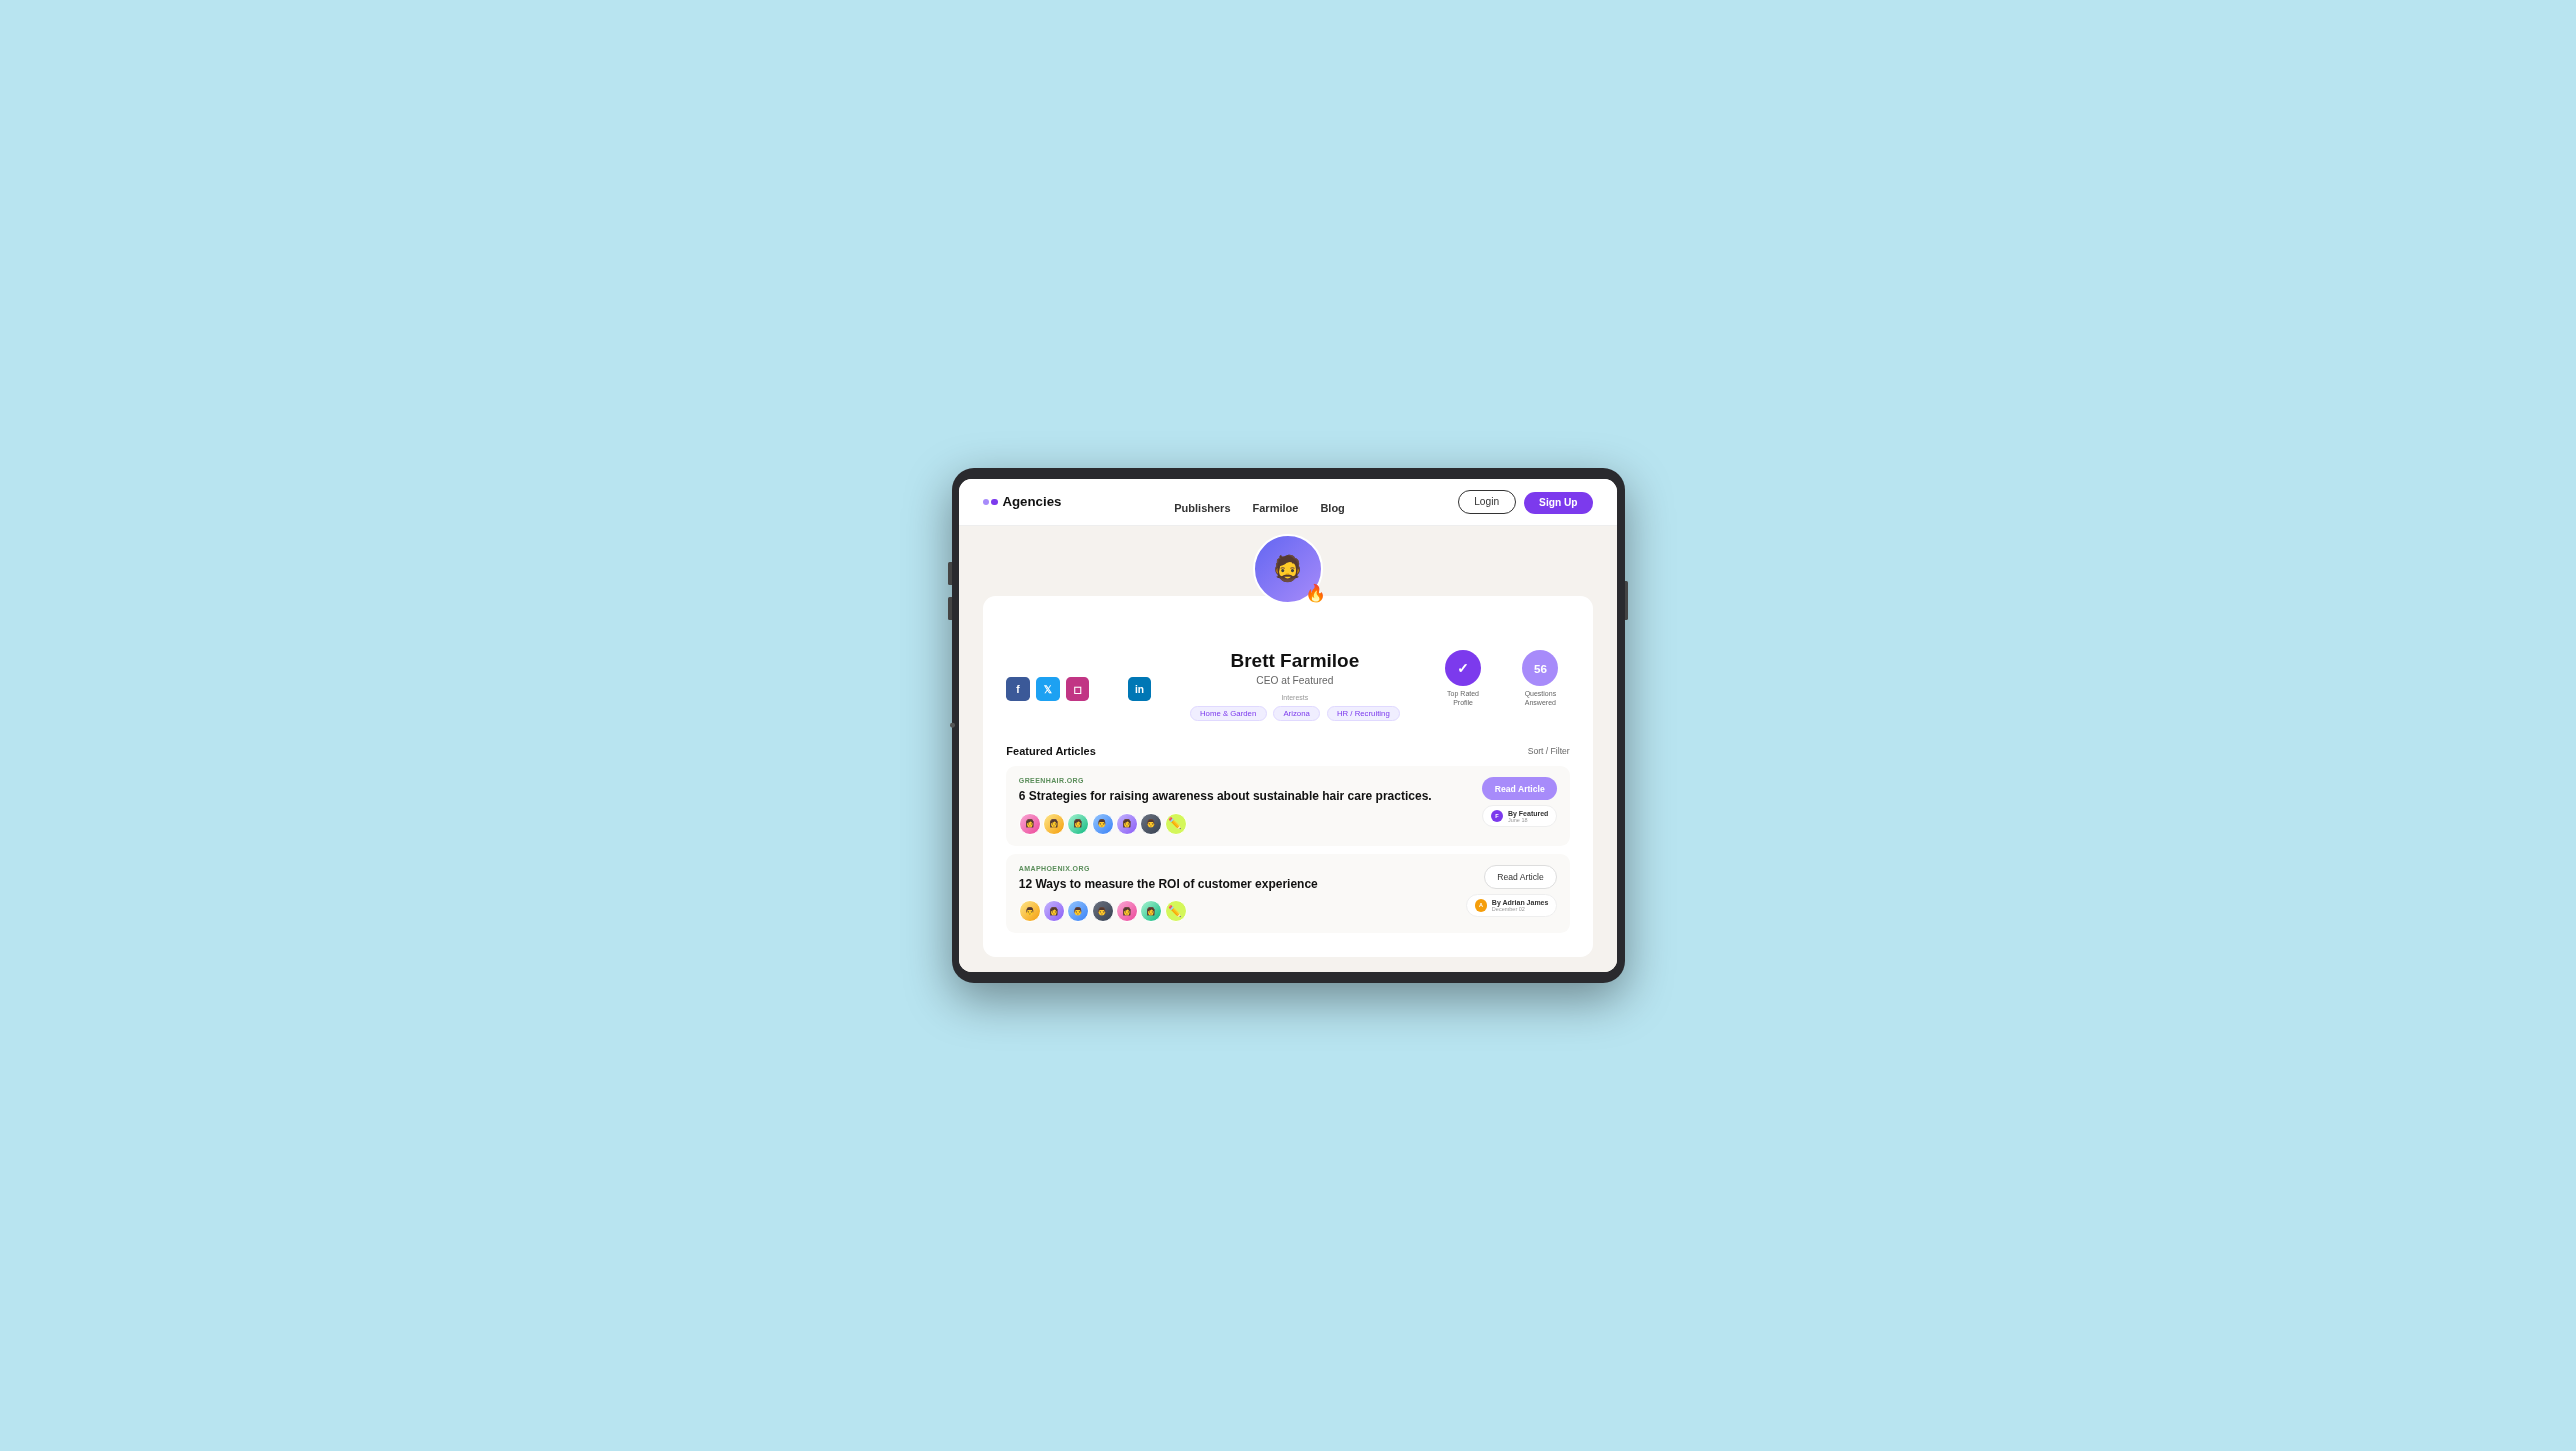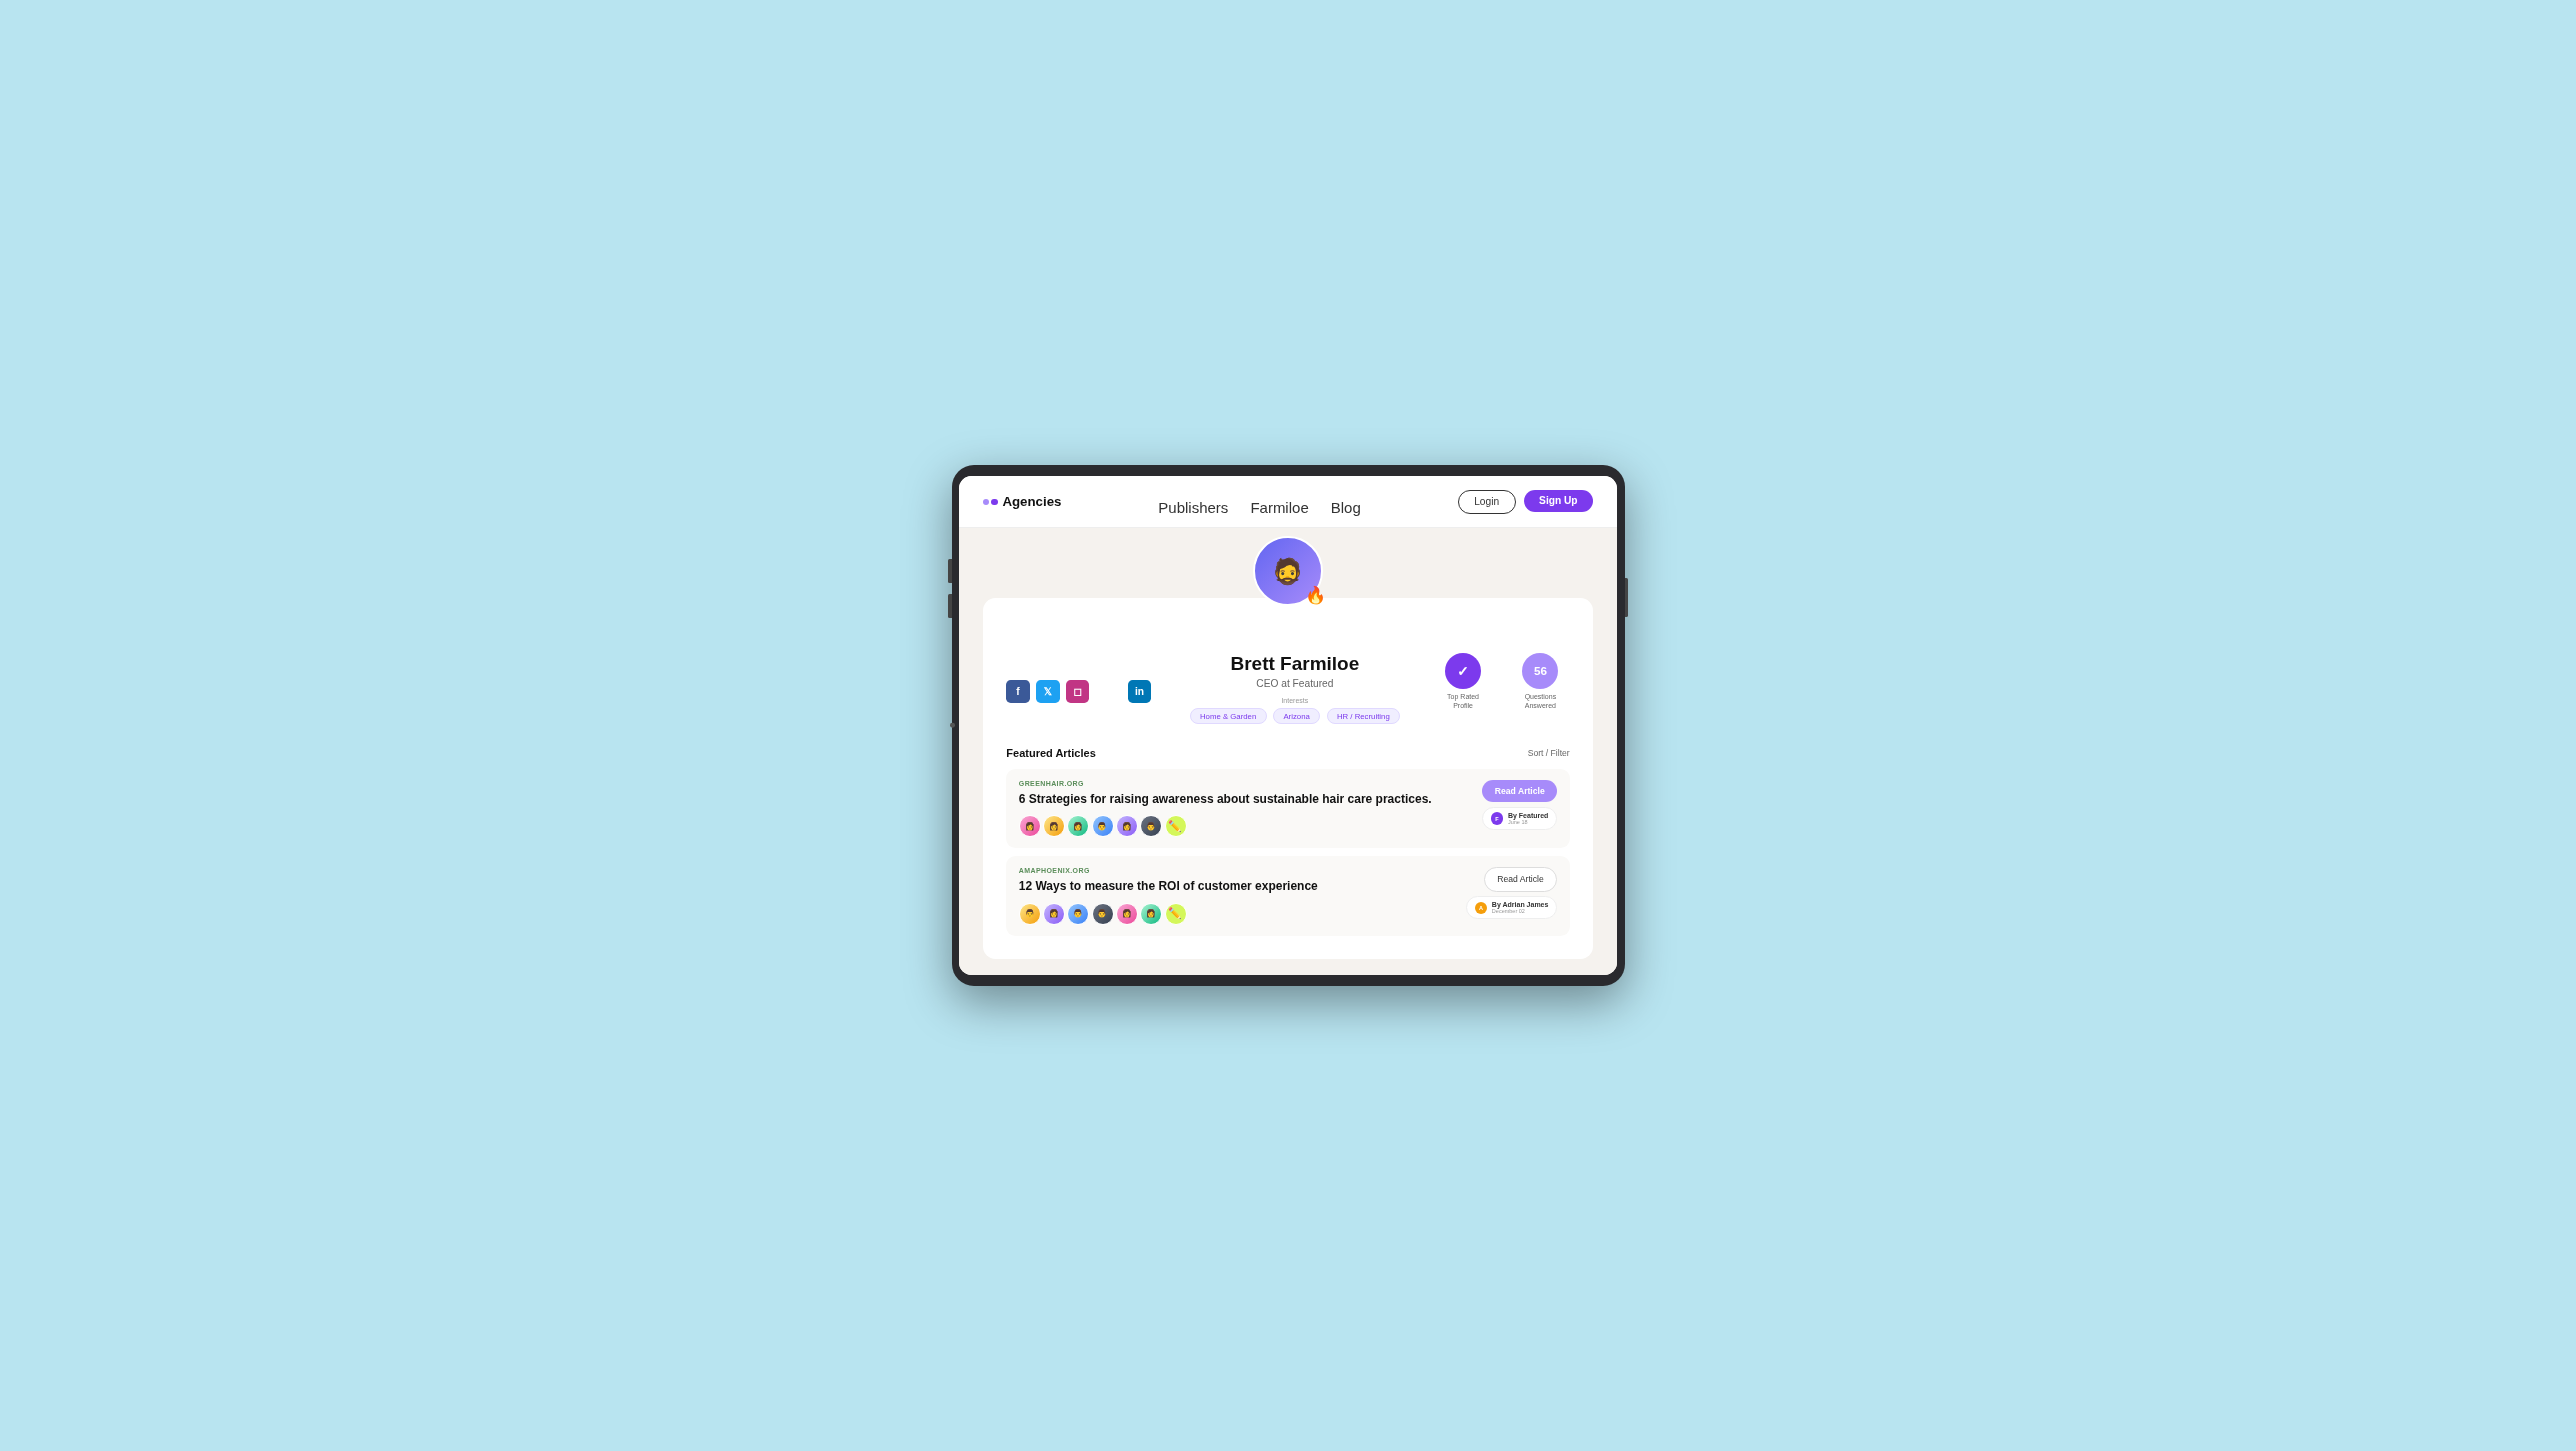--- a/index.html
+++ b/index.html
@@ -52,29 +52,29 @@
       border-radius: 50%;
     }
     .logo-dot-1 { background: #a78bfa; }
     .logo-dot-2 { background: #7c3aed; }
     .nav-links {
       display: flex;
       align-items: center;
       gap: 22px;
     }
     .nav-link {
-      font-size: 15px;
+      font-size: 11px;
       color: #333;
       text-decoration: none;
-      font-weight: 400;
+      font-weight: 700;
       margin-top: 12px;
     }
     .nav-actions {
       display: flex;
-      align-items: flex-start;
+      align-items: flex-end;
       gap: 7.8px;
     }
     .btn-login {
       border: 1.2px solid #333;
       background: white;
       color: #333;
       padding: 5.5px 15.6px;
       border-radius: 15.6px;
       font-size: 10.2px;
       font-weight: 500;

